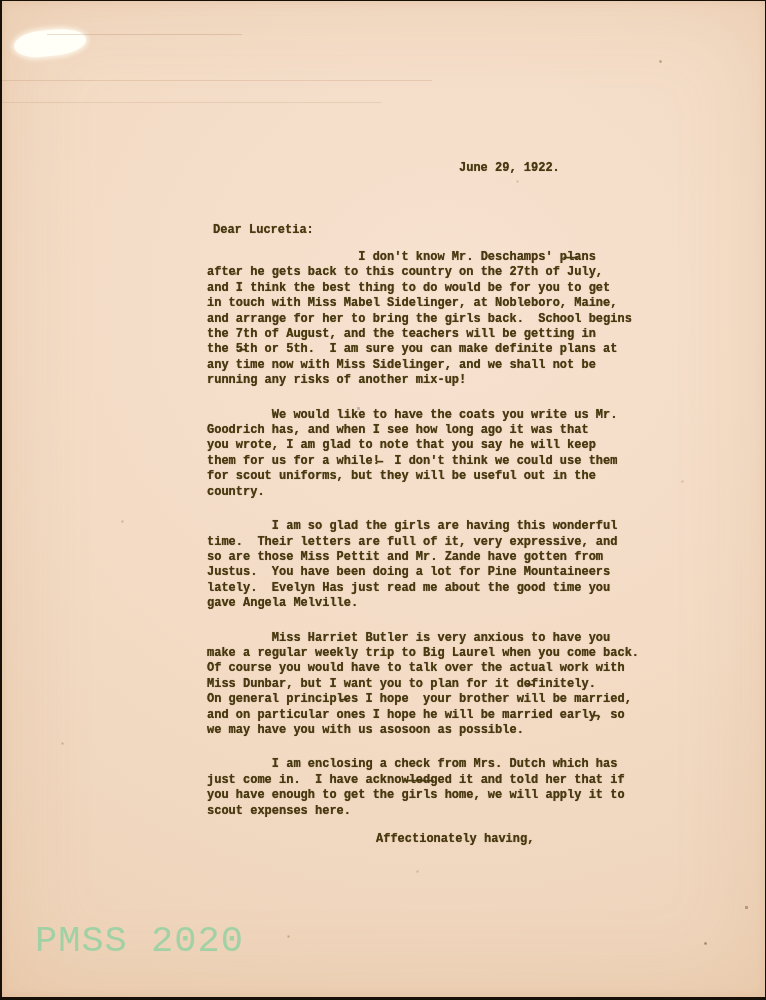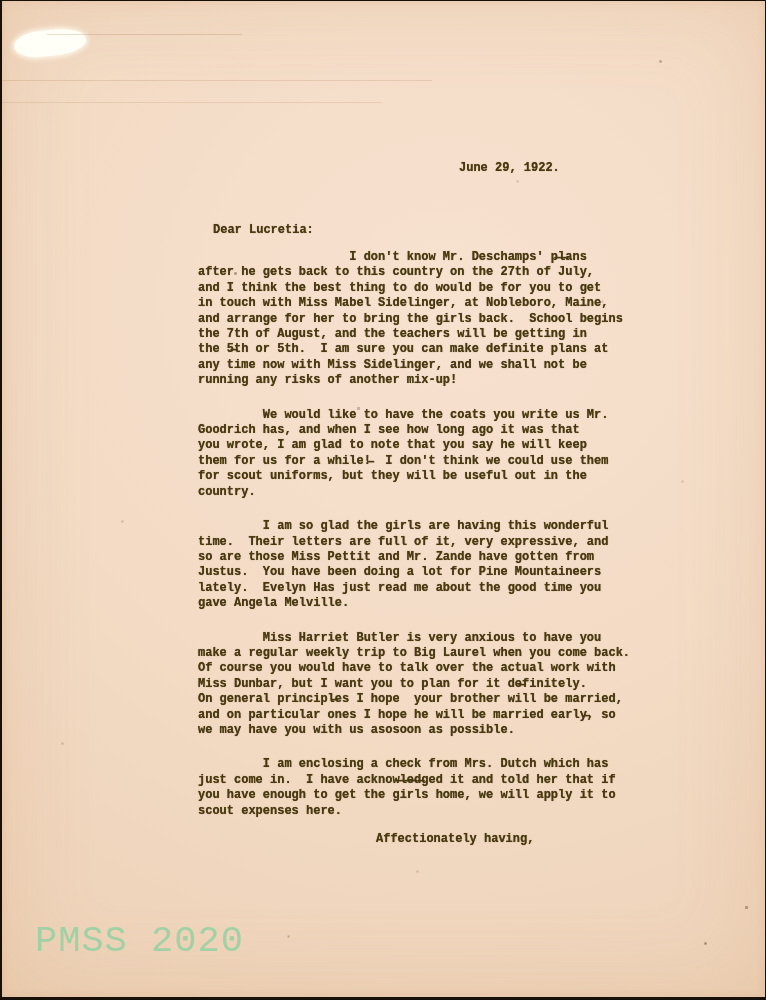--- a/index.html
+++ b/index.html
@@ -76,21 +76,21 @@
     color: #483910;
     font-family: "Liberation Mono", monospace;
     font-size: 12px;
     font-weight: 700;
     text-shadow: 0 0 0.7px rgba(72, 57, 16, 0.9);
     white-space: pre;
   }
   .date-line      { position: absolute; left: 457px; top: 160px; }
   .salutation     { position: absolute; left: 187px; top: 222px; margin-left: 24px; }
   .letter-body    { position: absolute; left: 188px; top: 249px; }
-  .letter-body .para { margin: 0 0 19px 8px; }
+  .letter-body .para { margin: 0 0 19px 17px; }
   .letter-body .line { line-height: 15.4px; }
   .closing        { position: absolute; left: 374px; top: 831px; }
   .watermark {
     position: absolute;
     left: 33px;
     top: 919px;
     font-family: Liberation Mono, monospace;
     font-size: 37px;
     font-weight: 400;
     letter-spacing: 1px;

